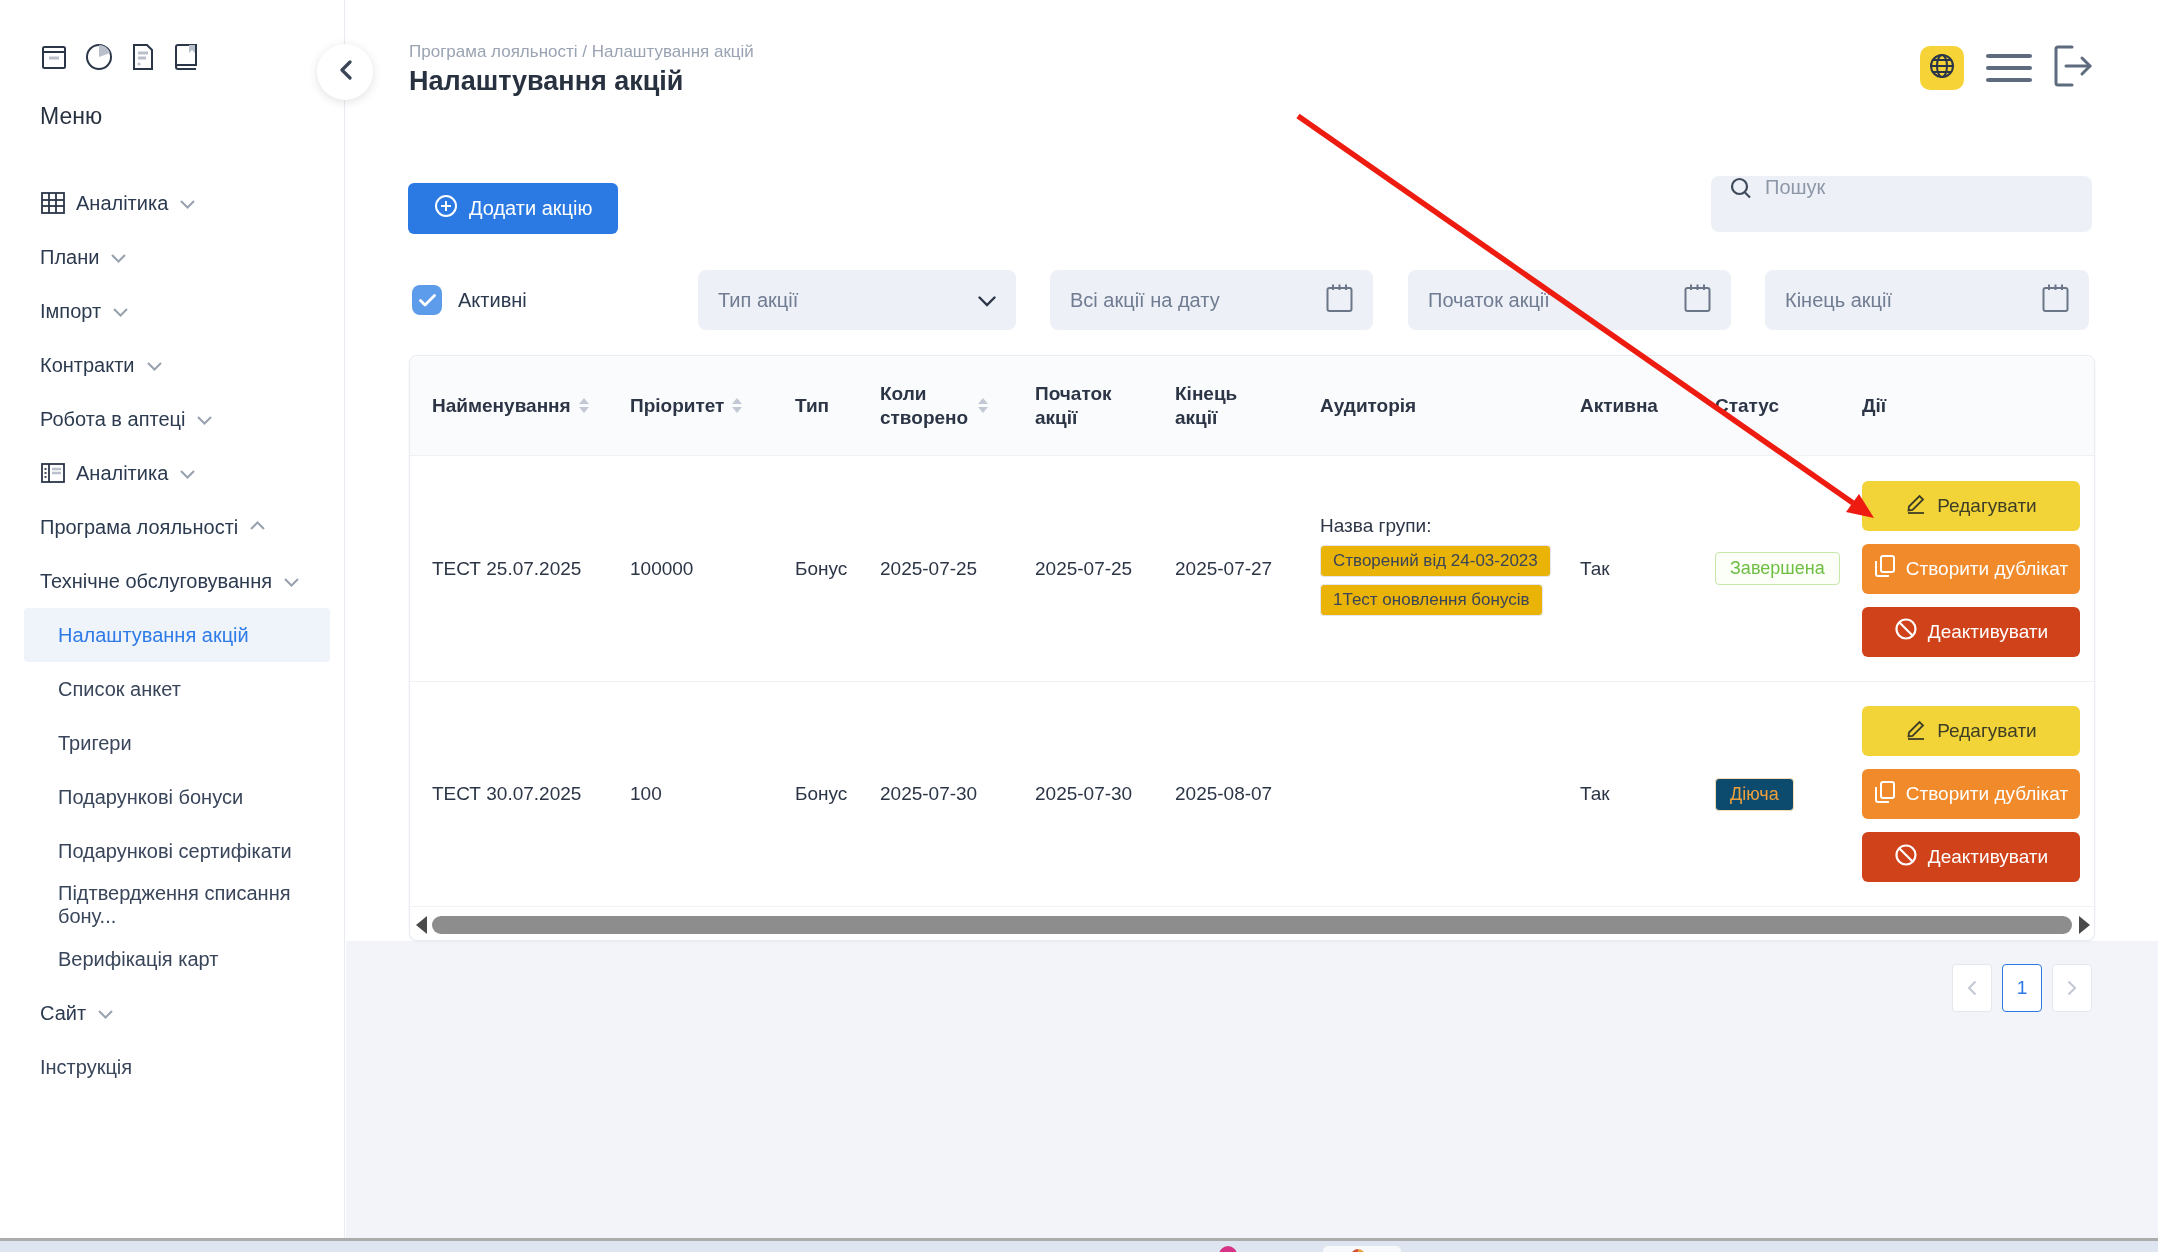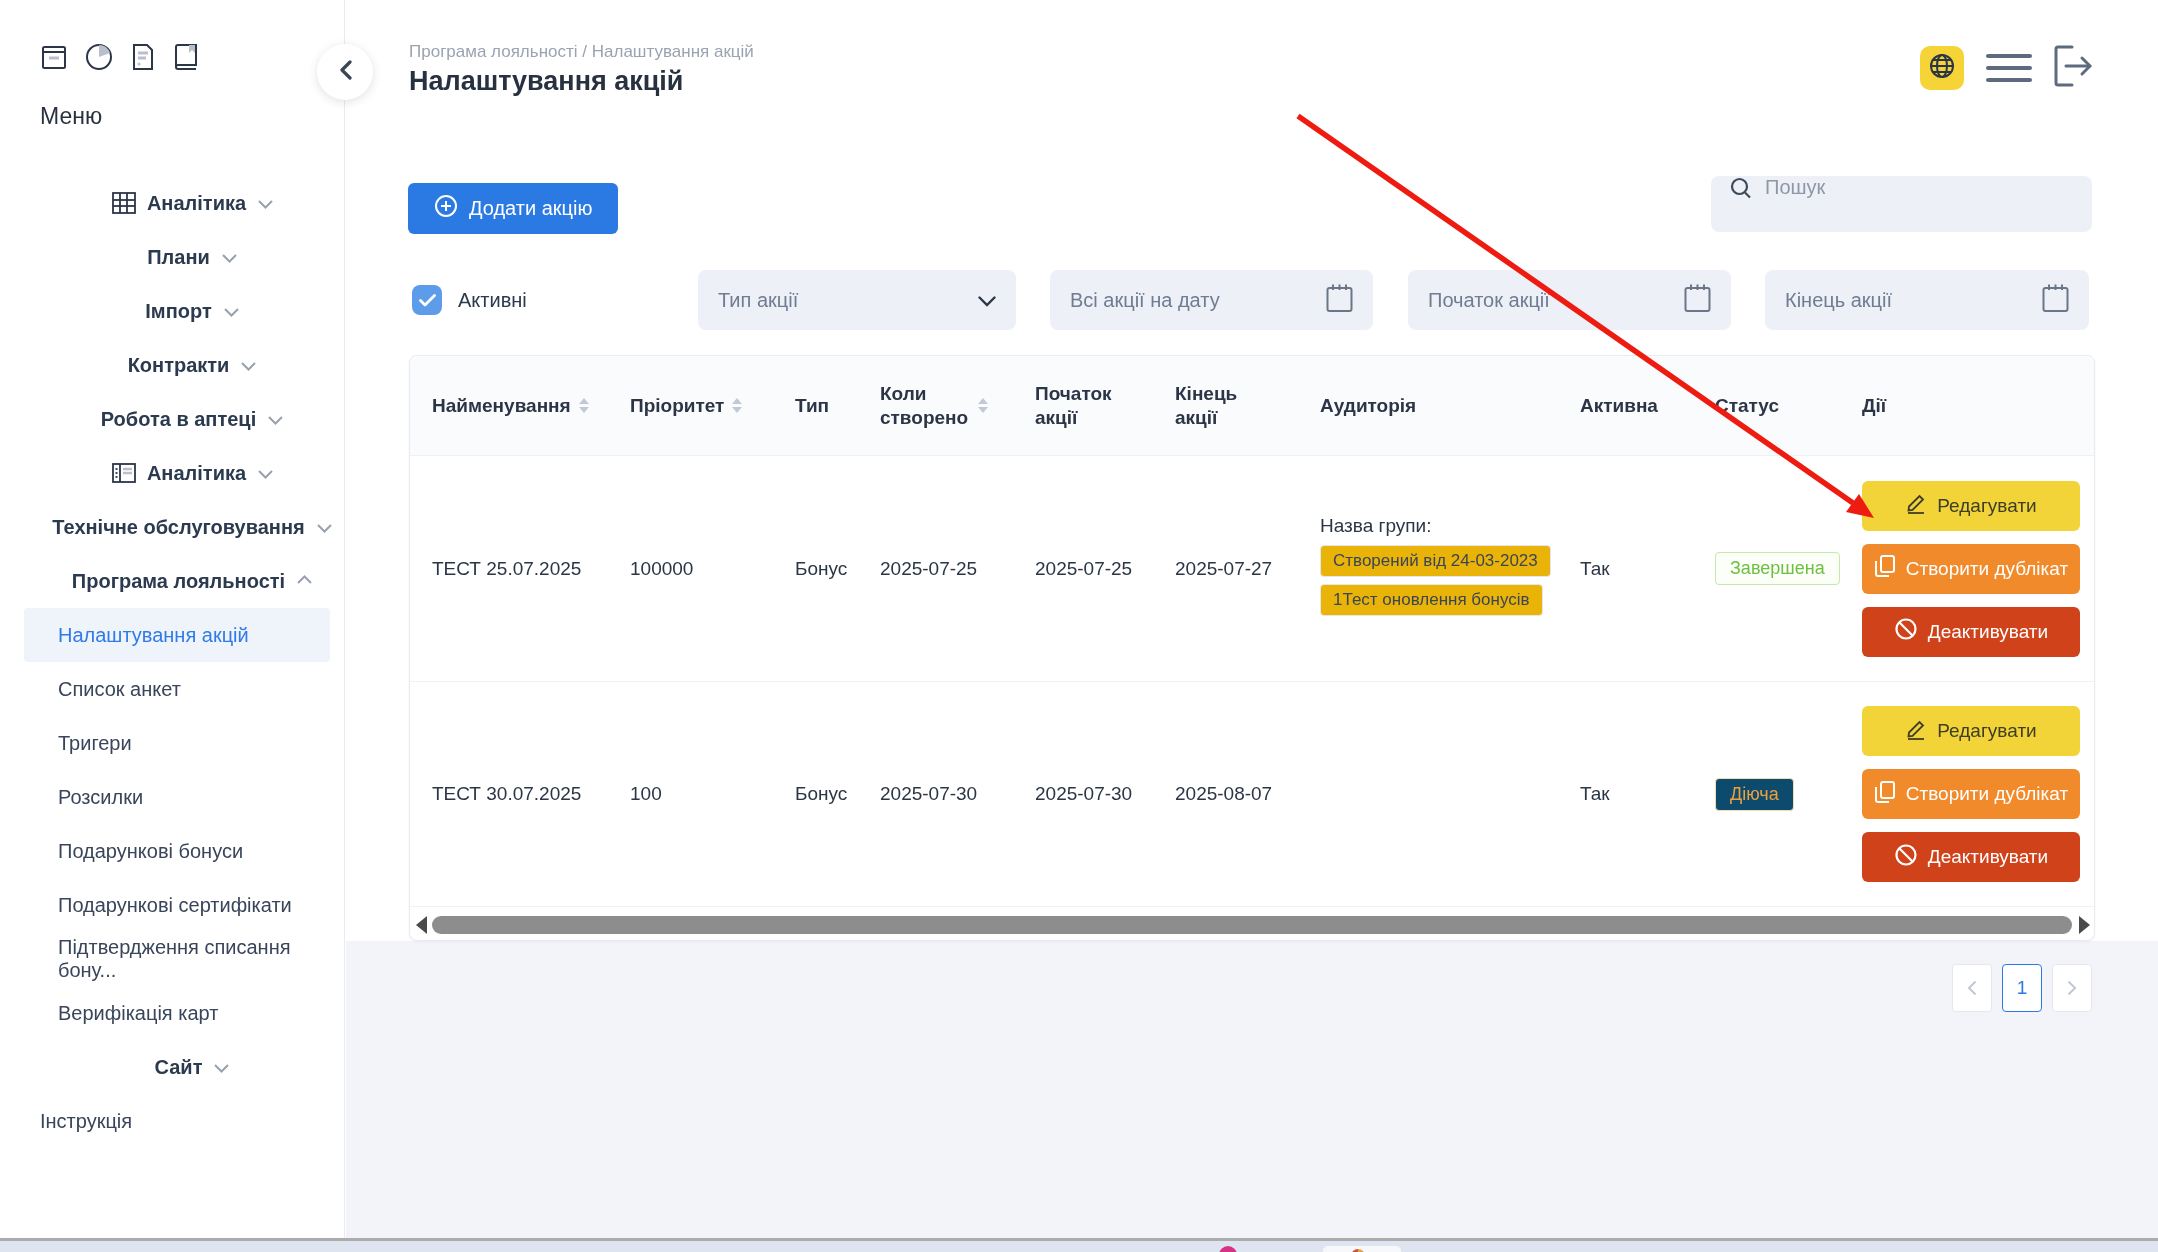--- a/index.html
+++ b/index.html
@@ -8,21 +8,21 @@
     position:relative; width:2158px; height:1252px; overflow:hidden;
     font-family:"Liberation Sans","DejaVu Sans",sans-serif; color:#2B3545; background:#fff;
   }
   
   .sidebar { position:absolute; left:0; top:0; width:345px; height:1238px; background:#fff; border-right:1px solid #E8EBF1; z-index:5; }
   .top-icons { position:absolute; left:40px; top:42px; display:flex; gap:16px; align-items:center; }
   .top-icons svg { display:block; }
   .menu-title { position:absolute; left:40px; top:103px; font-size:23px; font-weight:500; color:#28313F; }
   .side-nav { position:absolute; left:0; top:176px; width:100%; }
   .side-item { height:54px; display:flex; align-items:center; gap:10px; padding-left:40px; font-size:20px; color:#2C3A4F; cursor:pointer; }
-  .side-item.top { font-weight:700;justify-content:center; }
+  .side-item.top { font-weight:400; }
   .side-item.sub { padding-left:58px; font-weight:400; color:#39455A; }
   .side-item.plain { font-weight:400; color:#39455A; }
   .side-item.active { background:#EFF3FA; border-radius:4px; margin:0 14px 0 24px; padding-left:34px; color:#2F7BE8; }
   .s-icon { display:inline-flex; width:26px; justify-content:center; }
   .chev { display:inline-flex; margin-left:2px; margin-top:3px; }
   .chev.up { transform:rotate(180deg); margin-top:-3px; }
   .collapse-btn { position:absolute; left:317px; top:44px; width:56px; height:56px; border-radius:50%;
     background:#fff; box-shadow:0 2px 10px rgba(40,49,63,.14); display:flex; align-items:center; justify-content:center; z-index:6; }
   
   .main { position:absolute; left:346px; top:0; width:1812px; height:1238px;padding-left:24px; }
@@ -193,46 +193,43 @@
             </svg>
           </span>
         <span>Аналітика</span>
         <span class="chev">
             <svg width="15" height="9" viewBox="0 0 15 9" fill="none" stroke="#98A1AE" stroke-width="2">
               <polyline points="1,1 7.5,7.5 14,1"></polyline>
             </svg>
           </span>
       </div>
       <div class="side-item top">
-        <span>Технічне обслуговування</span>
-        <span class="chev">
-            <svg width="15" height="9" viewBox="0 0 15 9" fill="none" stroke="#98A1AE" stroke-width="2">
-              <polyline points="1,1 7.5,7.5 14,1"></polyline>
-            </svg>
-          </span>
-      </div>
-      <div class="side-item top">
         <span>Програма лояльності</span>
         <span class="chev up">
             <svg width="15" height="9" viewBox="0 0 15 9" fill="none" stroke="#98A1AE" stroke-width="2">
               <polyline points="1,1 7.5,7.5 14,1"></polyline>
             </svg>
           </span>
       </div>
+      <div class="side-item top">
+        <span>Технічне обслуговування</span>
+        <span class="chev">
+            <svg width="15" height="9" viewBox="0 0 15 9" fill="none" stroke="#98A1AE" stroke-width="2">
+              <polyline points="1,1 7.5,7.5 14,1"></polyline>
+            </svg>
+          </span>
+      </div>
       <div class="side-item sub active">
         <span>Налаштування акцій</span>
       </div>
       <div class="side-item sub">
         <span>Список анкет</span>
       </div>
       <div class="side-item sub">
         <span>Тригери</span>
-      </div>
-      <div class="side-item sub">
-        <span>Розсилки</span>
       </div>
       <div class="side-item sub">
         <span>Подарункові бонуси</span>
       </div>
       <div class="side-item sub">
         <span>Подарункові сертифікати</span>
       </div>
       <div class="side-item sub">
         <span>Підтвердження списання бону...</span>
       </div>

